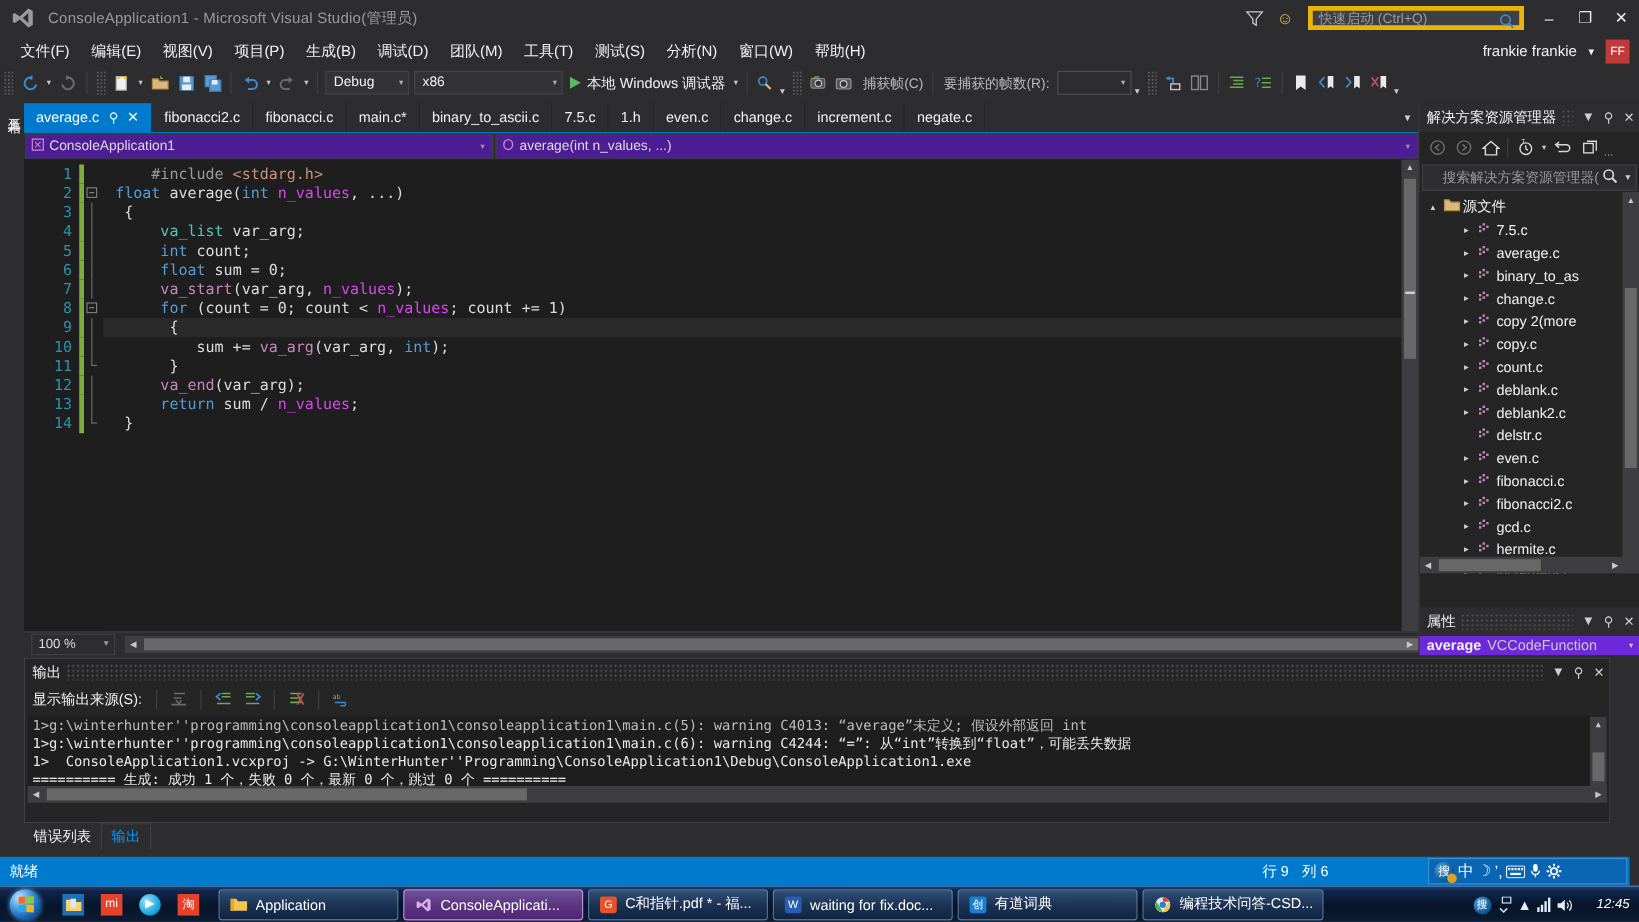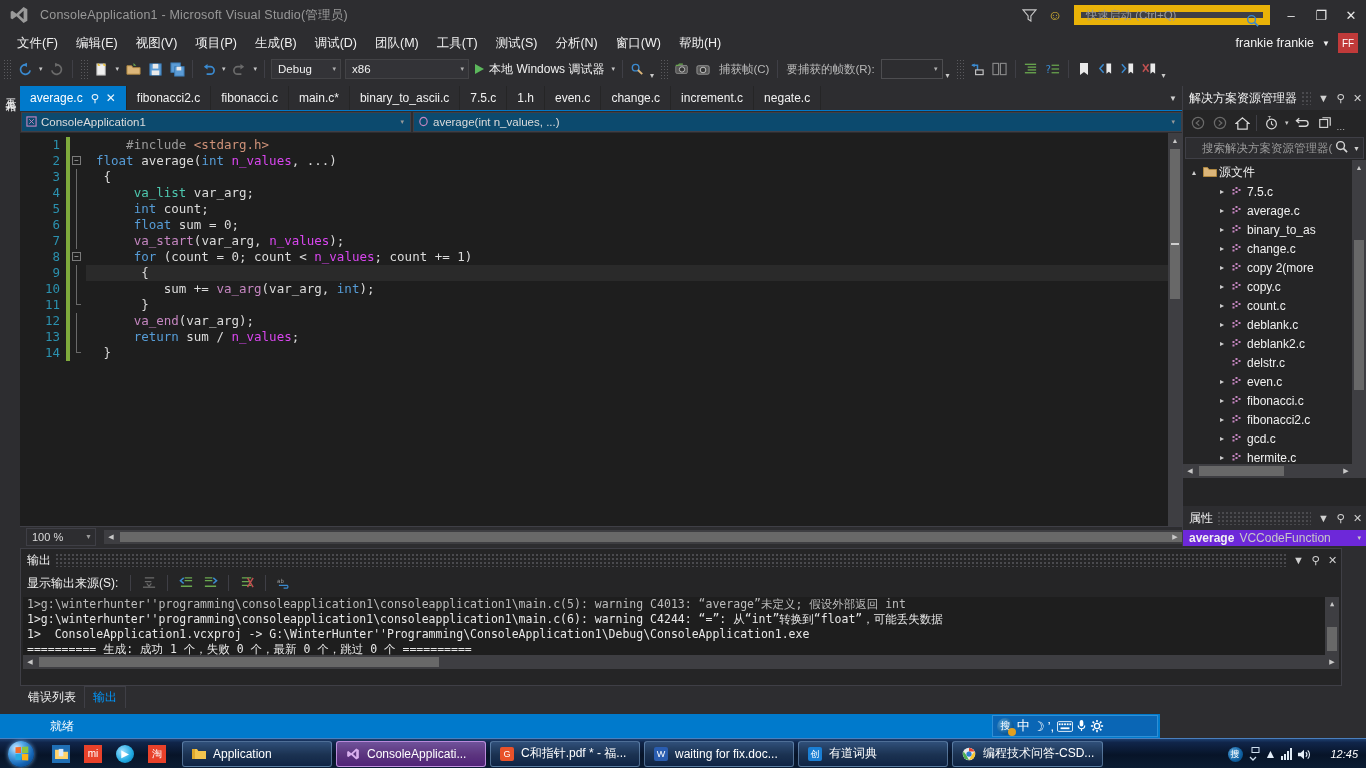--- a/index.html
+++ b/index.html
@@ -29,21 +29,21 @@
   .title-right {
     position: absolute; right: 0; top: 0; height: 30px;
     display: flex; align-items: center;
   }
   .funnel-icon { width: 26px; height: 30px; display:flex; align-items:center; justify-content:center; }
   .smiley {
     width: 26px; height: 30px; display:flex; align-items:center; justify-content:center;
     color: #e8c033; font-size: 14px;
   }
   .quick-launch {
-    width: 196px; height: 20px; background: #3f3f46; border: 7px solid #eab308;
+    width: 180px; height: 20px; background: #3f3f46; border: 4px solid #eab308;
     display: flex; align-items: center; margin: 0 6px;
     color: #9a9a9a; font-size: 11.5px; padding-left: 5px; position: relative;
   }
   .quick-launch .ql-search { position:absolute; right: 4px; top: 2px; }
   .wbtn {
     width: 30px; height: 30px; display: flex; align-items: center; justify-content: center;
     color: #e8e8e8; font-size: 13px;
   }
 
   
@@ -131,21 +131,21 @@
   .etab .xc { margin-left: 7px; font-size: 12px; opacity: .95; }
   .tab-overflow {
     margin-left: auto; width: 18px; display: flex; align-items: center; justify-content: center;
     font-size: 8px; color: #d0d0d0;
   }
   .navbar {
     height: 22px; background: #2d2d30; display: flex; align-items: stretch;
     padding: 1px 0 1px 1px; gap: 2px;
   }
   .navcombo {
-    background: #0c4a6e; border: 1px solid #3f3f46; display: flex; align-items: center;
+    background: #4c1d95; border: 1px solid #3f3f46; display: flex; align-items: center;
     font-size: 11.5px; color: #dcdcdc; padding: 0 3px 0 4px;
   }
   .navcombo .nc-caret { margin-left: auto; font-size: 7px; color: #9a9a9a; padding: 0 3px; }
   .navcombo.c1 { width: 390px; }
   .navcombo.c2 { width: 390px; }
   .navcombo.c3 { flex: 1; }
   .nc-icon { margin-right: 4px; font-size: 10px; }
 
   .code-area {
     position: relative; height: 393px; background: #1e1e1e;
@@ -334,22 +334,22 @@
     position: absolute; left: 20px; top: 686px; width: 1322px; height: 22px;
     display: flex; align-items: stretch;
   }
   .btab {
     display: flex; align-items: center; padding: 0 8px; font-size: 12px; color: #f1f1f1;
   }
   .btab.active { color: #0097fb; border: 1px solid #3f3f46; border-bottom: none; background: #2d2d30; }
 
   
   .statusbar {
-    position: absolute; left: 0; top: 714px; width: 1160px; height: 24px;
-    background: #007acc; display: flex; align-items: center; color: #fff; font-size: 12px; padding-left: 42px;
+    position: absolute; left: 0; top: 714px; width: 1358px; height: 24px;
+    background: #007acc; display: flex; align-items: center; color: #fff; font-size: 12px;
   }
   .st-ready { padding-left: 8px; }
   .st-row { position: absolute; left: 1052px; }
   .st-col { position: absolute; left: 1085px; }
   .ime-tray {
     position: absolute; right: 2px; top: 1px; height: 22px; width: 166px;
     background: #0a66b5; display: flex; align-items: center; gap: 3px; padding: 0 4px;
     border: 1px solid #2f8fd6;
   }
   .ime-ic { font-size: 13px; color: #fff; display: flex; align-items: center; }

